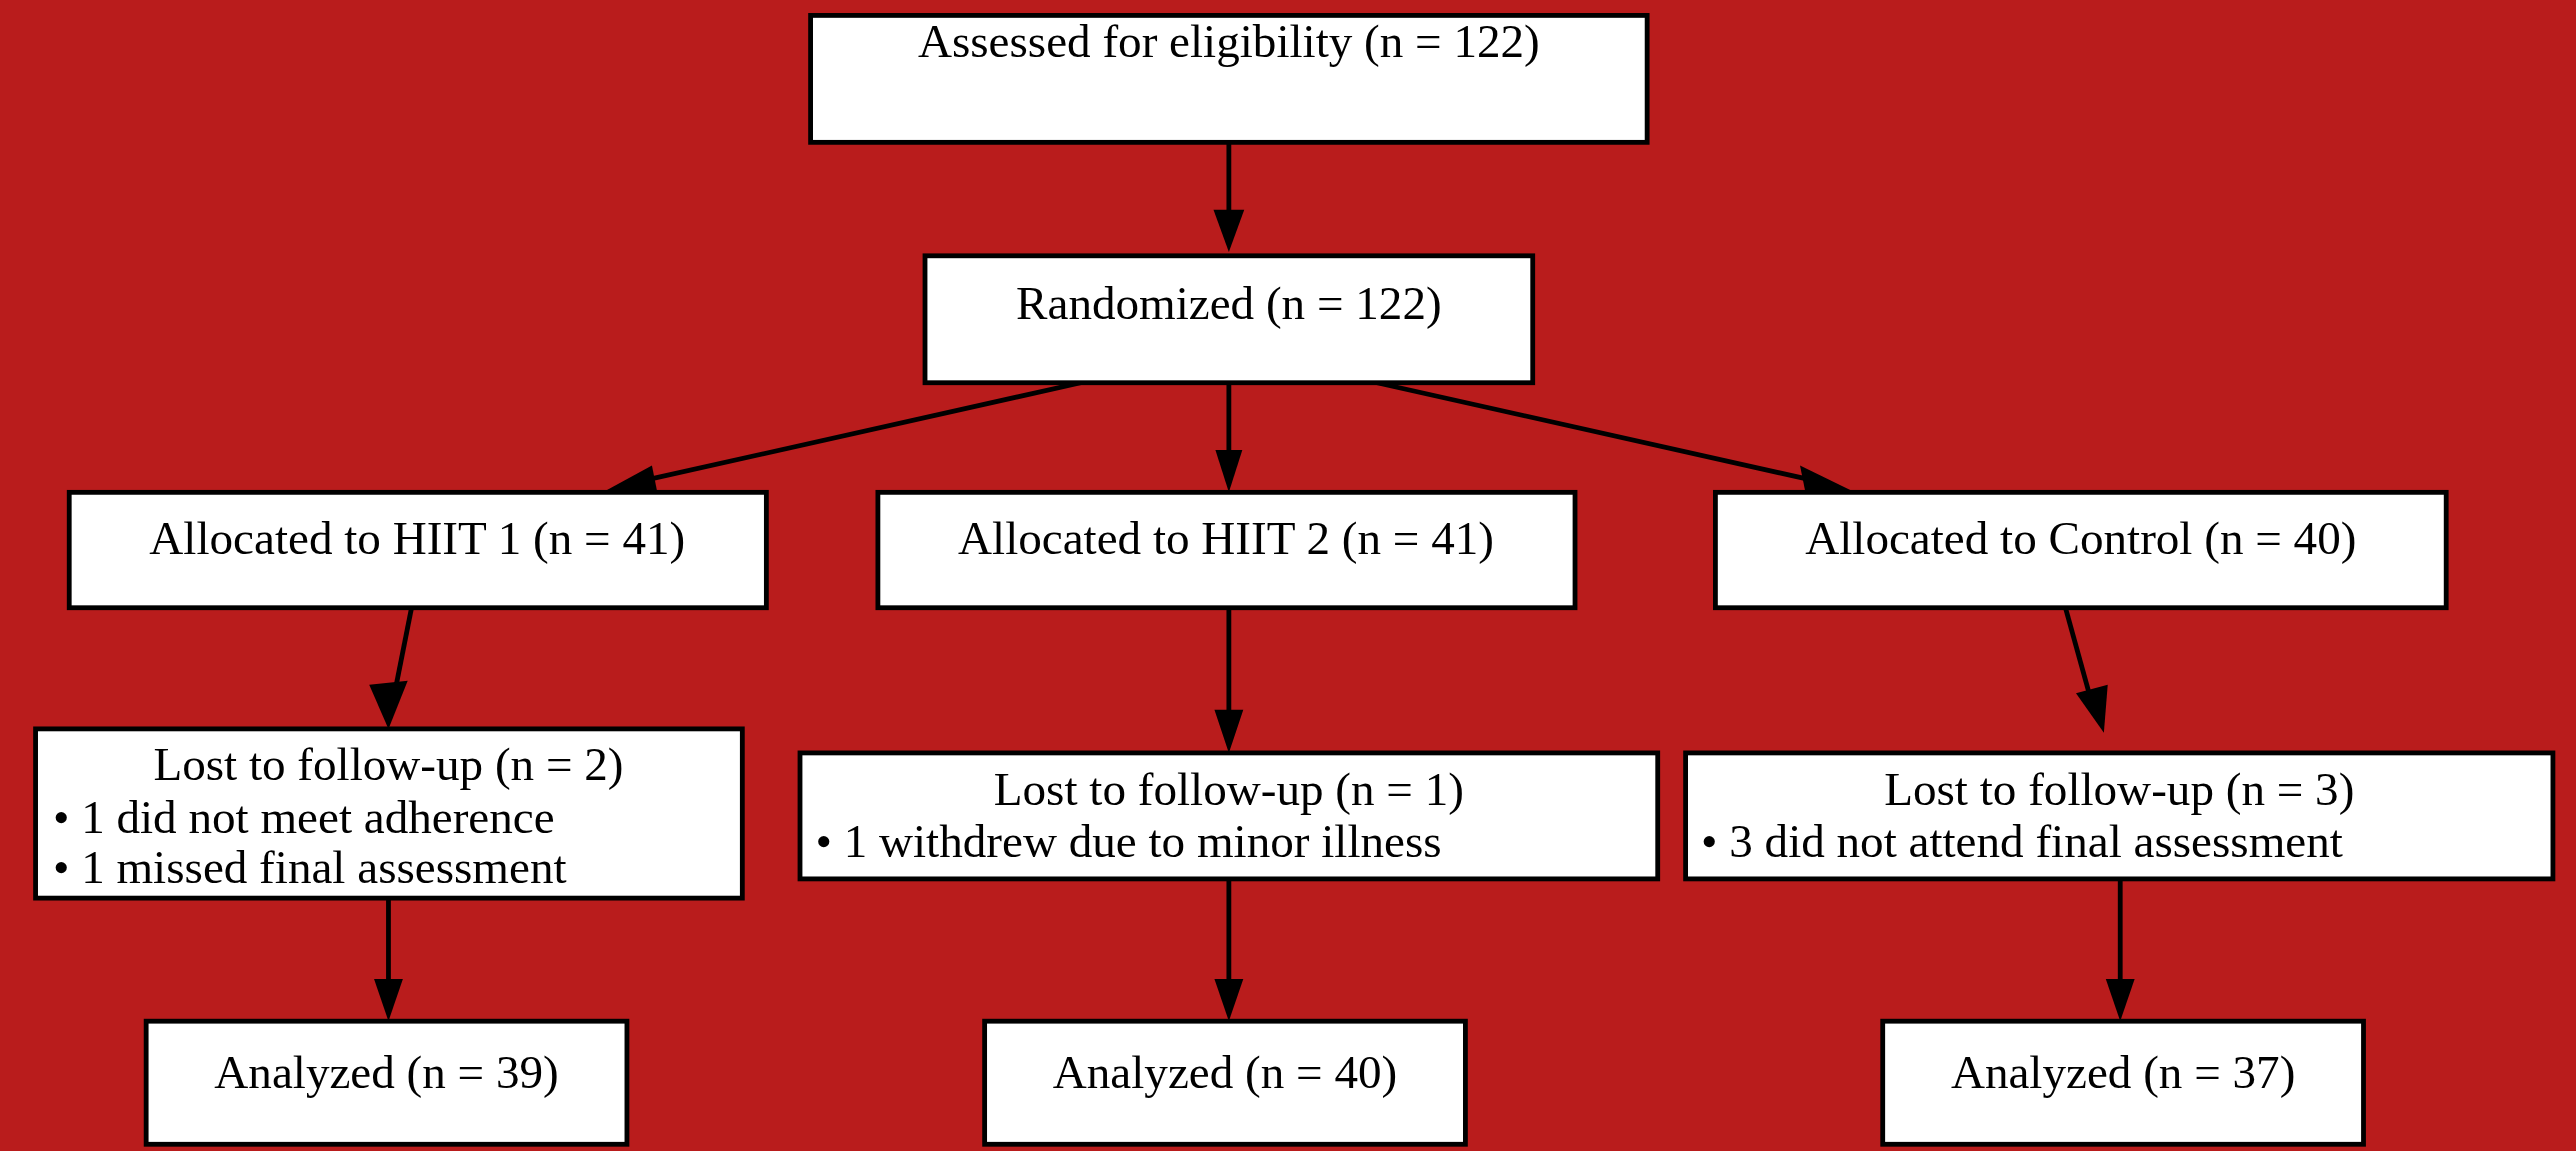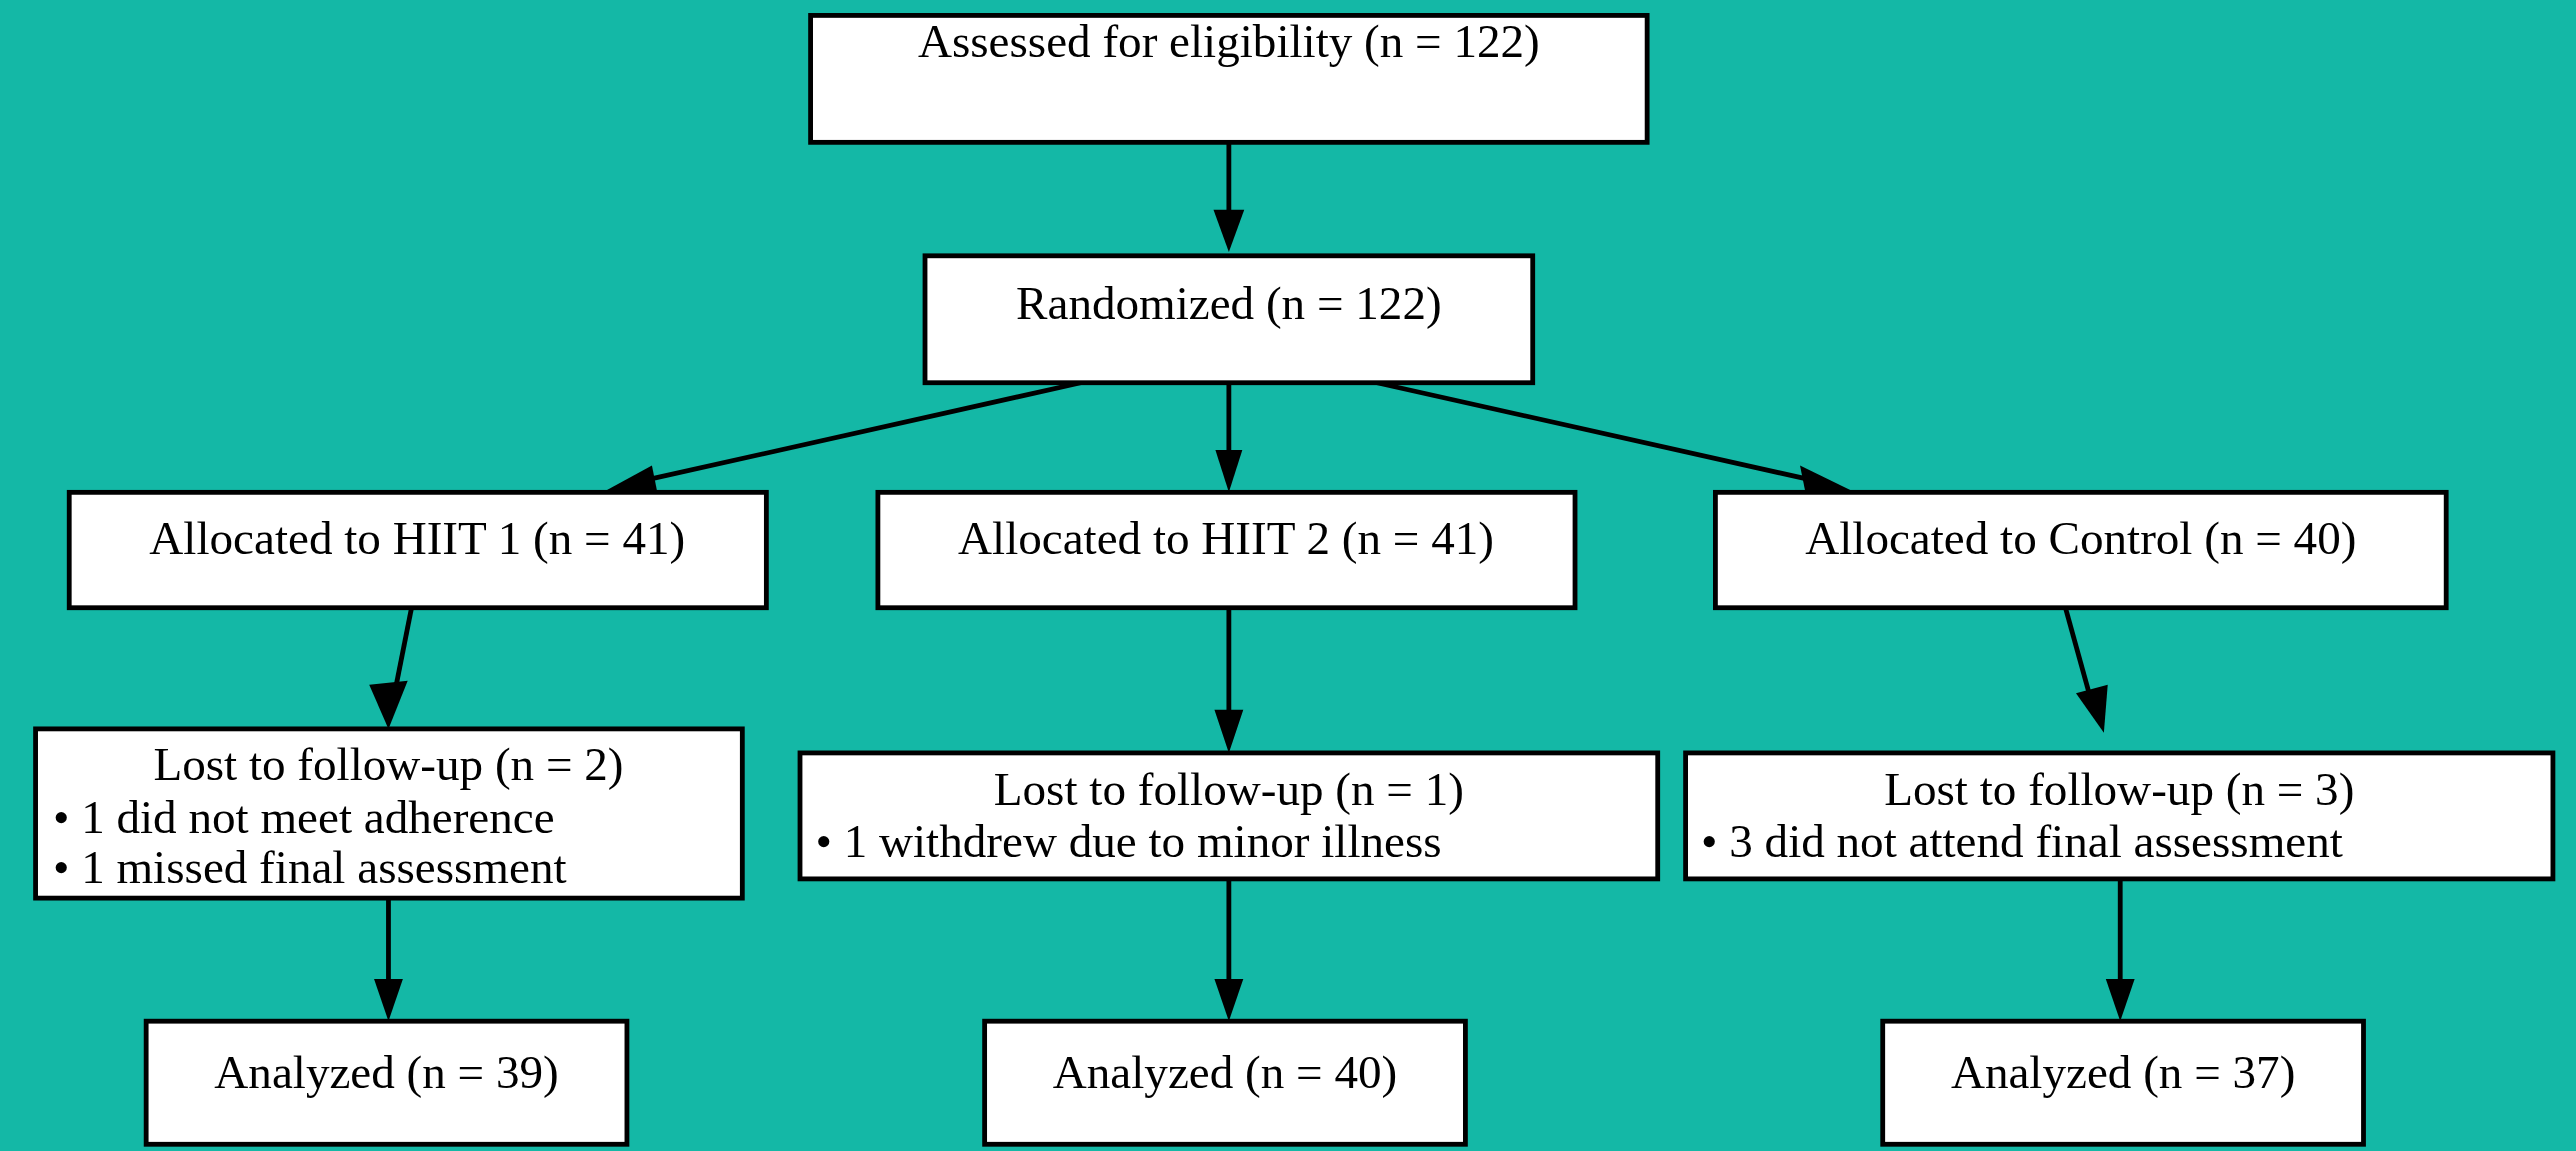--- a/index.html
+++ b/index.html
@@ -11,21 +11,21 @@
   body {
     width: 2576px;
     height: 1152px;
     font-family: "Liberation Serif", "DejaVu Serif", serif;
     overflow: hidden;
   }
   #flow-root {
     position: relative;
     width: 2576px;
     height: 1152px;
-    background: #14b8a6;
+    background: #b91c1c;
   }
   svg.flow-svg {
     position: absolute;
     top: 0;
     left: 0;
     width: 2576px;
     height: 1152px;
     display: block;
   }
   .node-rect {

